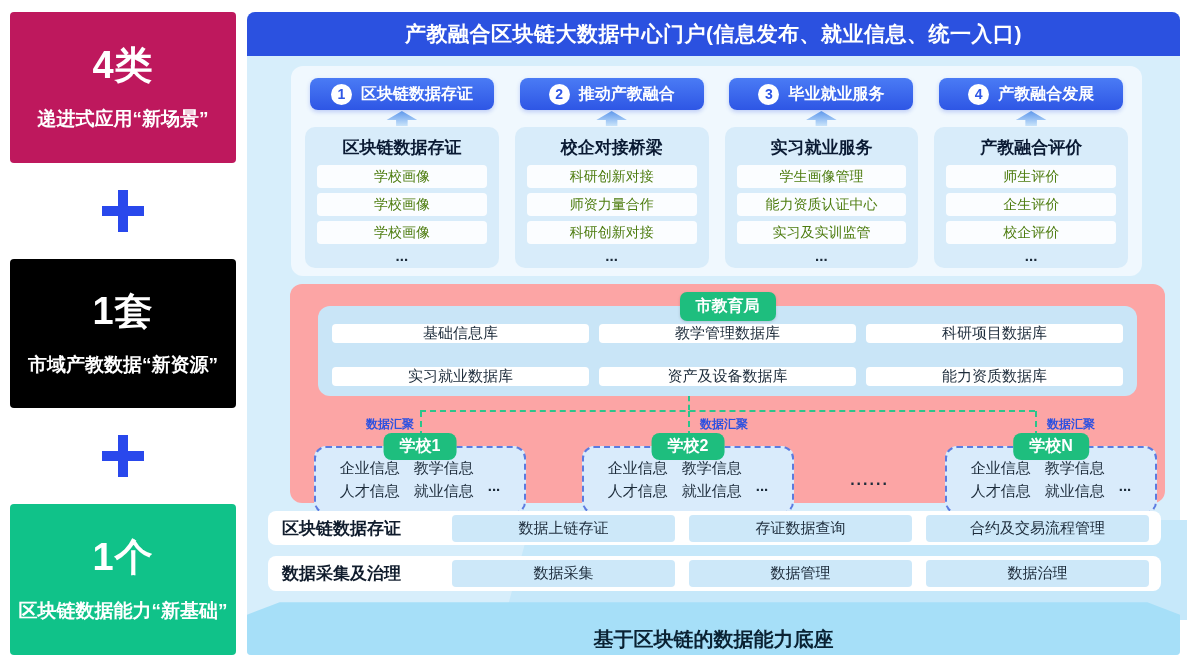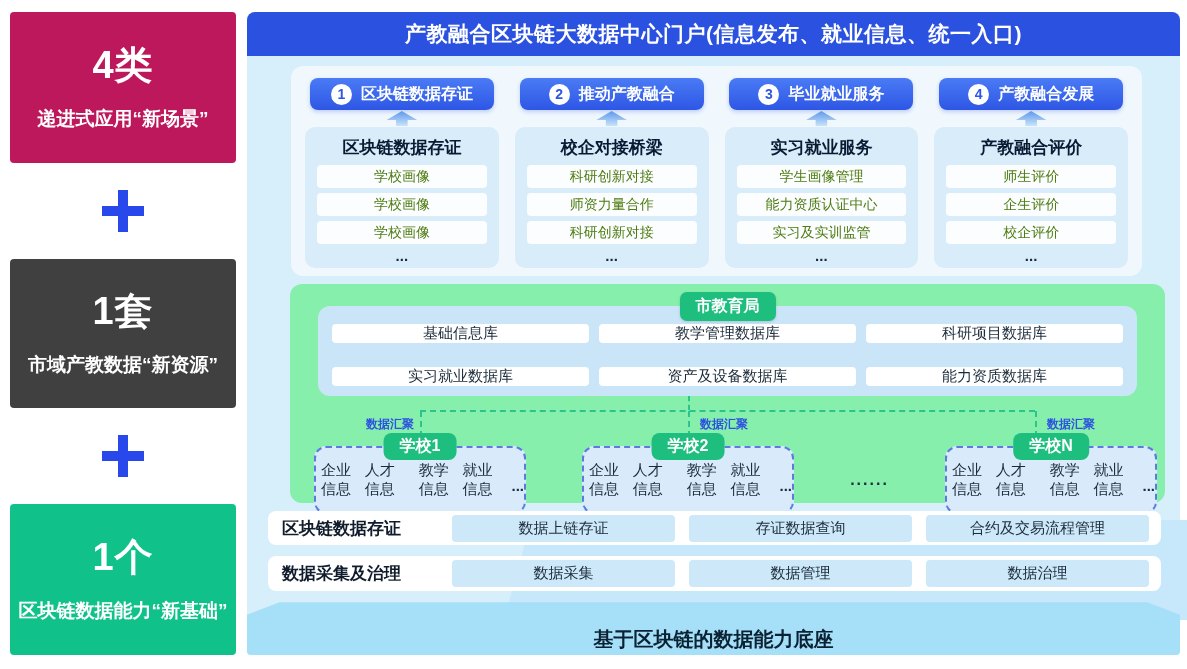--- a/index.html
+++ b/index.html
@@ -2,21 +2,21 @@
 <html><head>
 <meta charset="utf-8">
 <style>
   * { box-sizing: border-box; margin: 0; padding: 0; }
   html,body { width:1187px; height:669px; background:#ffffff; font-family:"Liberation Sans","DejaVu Sans",sans-serif; position:relative; overflow:hidden; }
 
   
   .sidebar { position:absolute; left:10px; top:12px; width:226px; height:643px; display:flex; flex-direction:column; align-items:center; }
   .side-block { width:100%; border-radius:4px; color:#fff; display:flex; flex-direction:column; justify-content:center; align-items:center; text-align:center; padding:6px; }
   .side-block.b1 { height:151px; background:#be185d; }
-  .side-block.b2 { height:149px; background:#404040; }
+  .side-block.b2 { height:149px; background:#000000; }
   .side-block.b3 { height:151px; background:#10C289; }
   .side-big { font-size:38px; font-weight:800; letter-spacing:1px; }
   .side-line { font-size:19px; font-weight:700; line-height:1.6; margin-top:13px; }
   .plus-wrap { flex:1; display:flex; align-items:center; justify-content:center; }
   .plus-icon { position:relative; width:42px; height:42px; }
   .plus-icon::before { content:""; position:absolute; left:0; top:16px; width:42px; height:10px; background:#2948EC; }
   .plus-icon::after  { content:""; position:absolute; top:0; left:16px; height:42px; width:10px; background:#2948EC; }
 
   
   .main { position:absolute; left:247px; top:12px; width:933px; height:643px; background:#D7EEFB; border-radius:8px 8px 4px 4px; display:flex; flex-direction:column; }
@@ -27,21 +27,21 @@
   .app-col { display:flex; flex-direction:column; align-items:center; }
   .app-badge { width:95%; height:32px; background:linear-gradient(180deg,#4A7BF5,#2E56E5); border-radius:8px; display:flex; align-items:center; justify-content:center; gap:9px; color:#fff; font-weight:700; font-size:16px; box-shadow:0 2px 4px rgba(43,81,224,0.25); }
   .app-num { width:21px; height:21px; border-radius:50%; background:#fff; color:#2E56E5; font-weight:800; font-size:14px; display:flex; align-items:center; justify-content:center; flex:none; }
   .up-arrow { width:34px; height:15px; margin:1px 0; background:linear-gradient(180deg,#5E97EC,#C9E4FA); clip-path:polygon(50% 0%, 95% 60%, 67% 60%, 67% 100%, 33% 100%, 33% 60%, 5% 60%); }
   .app-card { width:100%; background:#D8ECFA; border-radius:10px; padding:6px 10px 4px; }
   .app-card-title { text-align:center; font-weight:800; font-size:17px; color:#0A1A33; margin:3px 0 6px; }
   .app-item { background:#FBFDFF; border-radius:4px; height:23px; margin:5px 2px; display:flex; align-items:center; justify-content:center; font-size:14px; color:#4d7c0f; }
   .app-more { text-align:center; font-weight:800; font-size:15px; color:#1c2b3a; line-height:14px; height:15px; }
 
   
-  .center-panel { margin:0 15px 8px 43px; background:#86efac; border-radius:12px; height:240px; position:relative; }
+  .center-panel { margin:0 15px 8px 43px; background:#fca5a5; border-radius:12px; height:240px; position:relative; }
   .db-panel { position:absolute; left:28px; right:28px; top:22px; height:90px; background:#C9E5F7; border-radius:12px; padding:18px 14px 12px; }
   .authority-badge { position:absolute; top:-14px; left:50%; transform:translateX(-50%); background:#1EBE7E; color:#fff; font-weight:800; font-size:16px; padding:4px 16px; border-radius:7px; box-shadow:0 1px 3px rgba(0,0,0,0.15); }
   .db-grid { display:grid; grid-template-columns:repeat(3,1fr); gap:24px 10px; height:100%; }
   .db-box { background:#fff; border-radius:4px; display:flex; align-items:center; justify-content:center; font-size:15px; color:#1c2b3a; }
 
   
   .connector { position:absolute; left:28px; right:28px; top:112px; height:52px; }
   .v-center { position:absolute; left:370px; top:0; height:14px; border-left:2px dashed #2BC48A; }
   .h-line { position:absolute; left:102px; width:615px; top:14px; border-top:2px dashed #2BC48A; }
   .v-drop { position:absolute; top:15px; height:26px; border-left:2px dashed #2BC48A; }
@@ -51,21 +51,21 @@
   .agg-label { position:absolute; top:20px; font-size:12px; font-weight:700; color:#2D51E0; white-space:nowrap; }
   .lab1 { left:30px; width:66px; text-align:right; }
   .lab2 { left:382px; }
   .lab3 { left:729px; }
 
   
   .schools-row { position:absolute; left:24px; right:8px; top:162px; display:flex; align-items:center; }
   .school-box { position:relative; width:212px; height:68px; border:2px dashed #5B7BE0; background:#D9EBFB; border-radius:12px; display:flex; align-items:center; justify-content:center; gap:14px; flex:none; }
   .school-box.s2 { margin-left:56px; }
   .school-badge { position:absolute; top:-15px; left:50%; transform:translateX(-50%); background:#1EBE7E; color:#fff; font-weight:800; font-size:16px; padding:3px 16px; border-radius:8px; white-space:nowrap; }
-  .school-col { display:flex; flex-direction:row; gap:4px; font-size:15px; color:#1c2b3a; text-align:center; }
+  .school-col { display:flex; flex-direction:column; gap:4px; font-size:15px; color:#1c2b3a; text-align:center; }
   .school-more { font-weight:800; font-size:15px; color:#1c2b3a; align-self:center; margin-top:10px; }
   .schools-ellipsis { flex:1; text-align:center; font-weight:800; font-size:16px; color:#1c2b3a; letter-spacing:2px; }
 
   
   .pedestal-back { position:absolute; left:257px; top:508px; width:913px; height:100px; background:#C6E8FA; clip-path:polygon(3% 0, 97% 0, 100% 100%, 0 100%); }
   .layer-row { margin:0 19px 11px 21px; background:#fff; border-radius:8px; height:38px; display:flex; align-items:center; padding:0 12px 0 14px; gap:12px; position:relative; }
   .layer-label { font-weight:800; font-size:17px; color:#101c2c; width:158px; flex:none; }
   .layer-items { flex:1; display:flex; gap:14px; }
   .layer-item { flex:1; height:27px; background:#CDE8F9; border-radius:4px; display:flex; align-items:center; justify-content:center; font-size:15px; color:#1c2b3a; }
 

